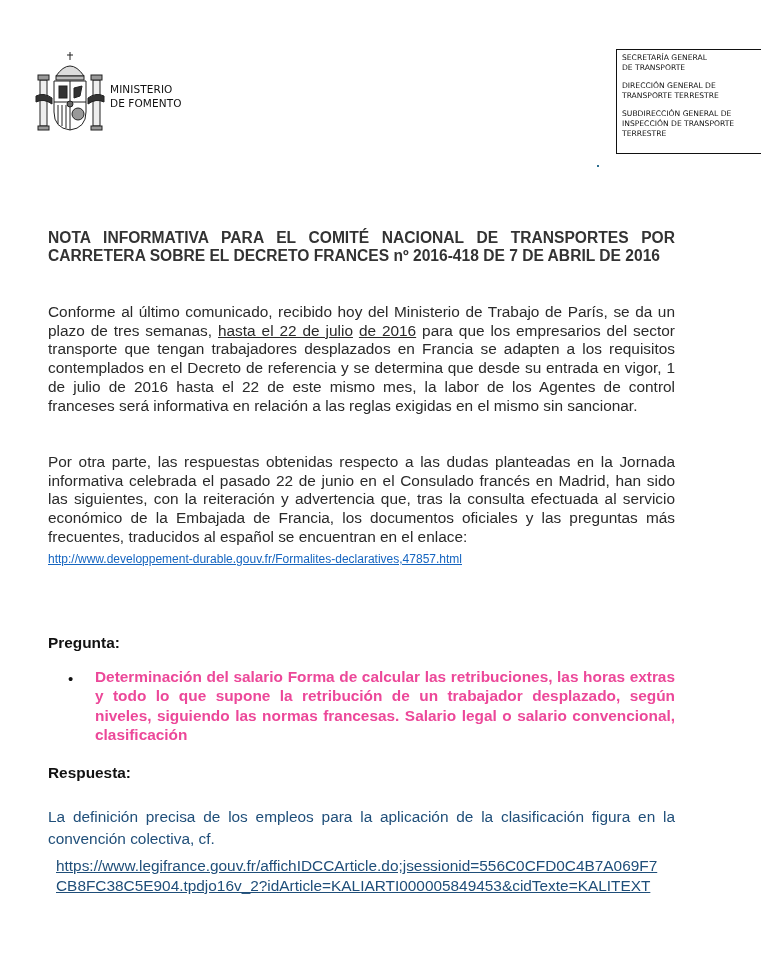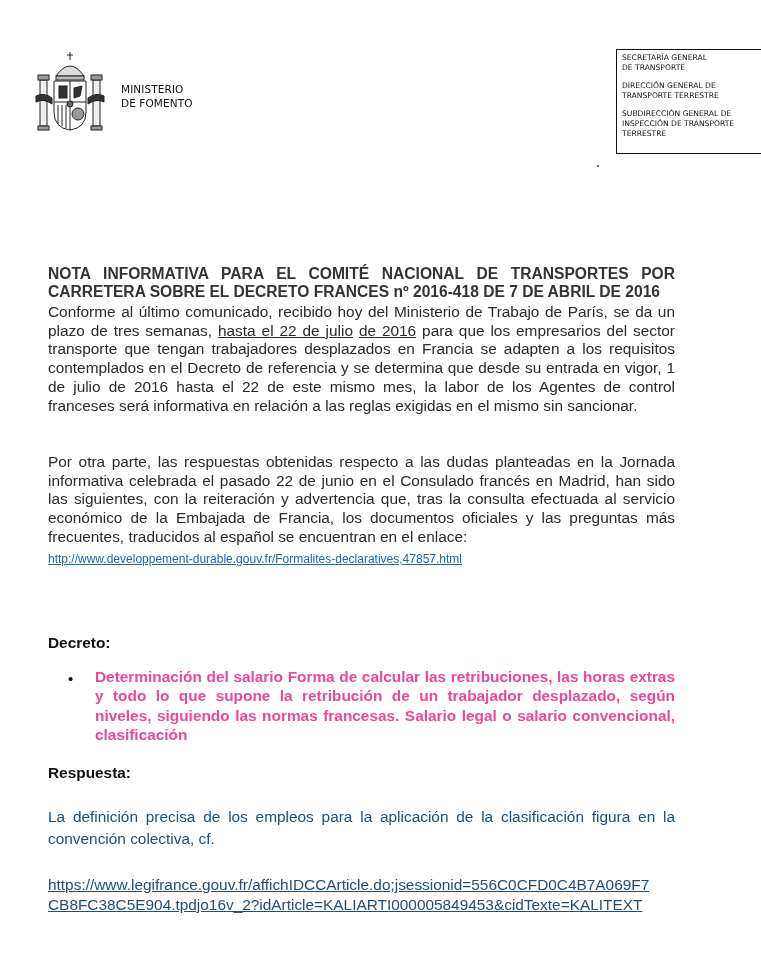--- a/index.html
+++ b/index.html
@@ -2,50 +2,50 @@
 <html><head>
 <meta charset="utf-8">
 <style>
   html, body { margin: 0; padding: 0; background: #ffffff; }
   body { width: 761px; height: 957px; position: relative; overflow: hidden;
          font-family: "Liberation Sans", sans-serif; color: #222222; }
   .abs { position: absolute; }
 
   
   .coat { left: 34px; top: 50px; width: 72px; height: 86px; }
-  .ministry { left: 121px; top: 82px; font-family: "DejaVu Sans", sans-serif;
+  .ministry { left: 110px; top: 82px; font-family: "DejaVu Sans", sans-serif;
               font-size: 10.5px; line-height: 14px; color: #111; letter-spacing: 0.1px; }
   .ministry div { white-space: nowrap; }
   .orgbox { left: 592px; top: 49px; width: 153px; height: 105px; border: 1px solid #111;
             box-sizing: border-box; padding: 3px 0 0 5px;
             font-family: "DejaVu Sans", sans-serif; font-size: 7.6px; line-height: 10px; color: #111; margin-left: 24px; }
   .orgbox .grp { margin-bottom: 8px; }
   .orgbox .grp div { white-space: nowrap; }
   .dot { left: 597px; top: 165px; width: 2px; height: 2px; background: #2c6e8f; }
 
   
   .title { left: 48px; top: 229px; width: 627px; font-weight: bold; font-size: 15.6px;
-           line-height: 18px; color: #333; text-align: justify; text-align-last: left; margin-top: 36px; }
+           line-height: 18px; color: #333; text-align: justify; text-align-last: left; }
   .para { left: 48px; width: 627px; font-size: 15.4px; line-height: 18.7px; color: #2a2a2a;
           text-align: justify; }
   .para .u { text-decoration: underline; }
   .p1 { top: 303px; }
   .p2 { top: 453px; }
   .link1 { left: 48px; top: 552px; font-size: 12px; color: #1565c0; text-decoration: underline;
            white-space: nowrap; }
   .label { left: 48px; font-weight: bold; font-size: 15.4px; color: #111; }
   .lbl-preg { top: 634px; }
   .lbl-resp { top: 764px; }
   .bullet-dot { left: 68px; top: 670px; font-size: 15px; color: #111; }
   .bullet-text { left: 95px; top: 667px; width: 580px; font-weight: bold; font-size: 15.4px;
                  line-height: 19.3px; color: #ec4899; text-align: justify; }
   .answer { left: 48px; top: 806px; width: 627px; font-size: 15.4px; line-height: 22px;
             color: #1f4e79; text-align: justify; }
-  .link2 { left: 48px; top: 856px; width: 640px; font-size: 15.4px; line-height: 20px;
-           color: #1f4e79; margin-top: 19px; }
+  .link2 { left: 56px; top: 856px; width: 640px; font-size: 15.4px; line-height: 20px;
+           color: #1f4e79; }
   .link2 div { text-decoration: underline; white-space: nowrap; }
 </style>
 </head>
 <body>
 
 <div class="abs coat">
   <svg width="72" height="86" viewBox="0 0 72 86" fill="none" stroke="#222" stroke-width="1">
 
     <path d="M22 26 Q36 6 50 26 Z" fill="#ddd"></path>
     <line x1="36" y1="2" x2="36" y2="10"></line>
@@ -97,21 +97,21 @@
 <div class="abs dot"></div>
 
 <div class="abs title">NOTA INFORMATIVA PARA EL COMITÉ NACIONAL DE TRANSPORTES POR CARRETERA SOBRE EL DECRETO FRANCES nº 2016-418 DE 7 DE ABRIL DE 2016</div>
 
 <div class="abs para p1"><span>Conforme al último comunicado, recibido hoy del Ministerio de Trabajo de París, se da un plazo de tres semanas, </span><span class="u">hasta el 22 de julio</span><span> </span><span class="u">de 2016</span><span> para que los empresarios del sector transporte que tengan trabajadores desplazados en Francia se adapten a los requisitos contemplados en el Decreto de referencia y se determina que desde su entrada en vigor, 1 de julio de 2016 hasta el 22 de este mismo mes, la labor de los Agentes de control franceses será informativa en relación a las reglas exigidas en el mismo sin sancionar.</span></div>
 
 <div class="abs para p2">Por otra parte, las respuestas obtenidas respecto a las dudas planteadas en la Jornada informativa celebrada el pasado 22 de junio en el Consulado francés  en Madrid, han sido las siguientes, con la reiteración y advertencia que, tras la consulta efectuada al servicio económico de la Embajada de Francia, los documentos oficiales y las preguntas más frecuentes, traducidos al español se encuentran en el enlace:</div>
 
 <a class="abs link1">http://www.developpement-durable.gouv.fr/Formalites-declaratives,47857.html</a>
 
-<div class="abs label lbl-preg">Decreto:</div>
+<div class="abs label lbl-preg">Pregunta:</div>
 <div class="abs bullet-dot">•</div>
 <div class="abs bullet-text">Determinación del salario Forma de calcular las retribuciones, las horas extras y todo lo que supone la retribución de un trabajador desplazado, según niveles, siguiendo las normas francesas. Salario legal o salario convencional, clasificación</div>
 
 <div class="abs label lbl-resp">Respuesta:</div>
 <div class="abs answer">La definición precisa de los empleos para la aplicación de la clasificación figura en la convención colectiva, cf.</div>
 
 <a class="abs link2">
   <div>https://www.legifrance.gouv.fr/affichIDCCArticle.do;jsessionid=556C0CFD0C4B7A069F7</div>
   <div>CB8FC38C5E904.tpdjo16v_2?idArticle=KALIARTI000005849453&amp;cidTexte=KALITEXT</div>
 </a>

